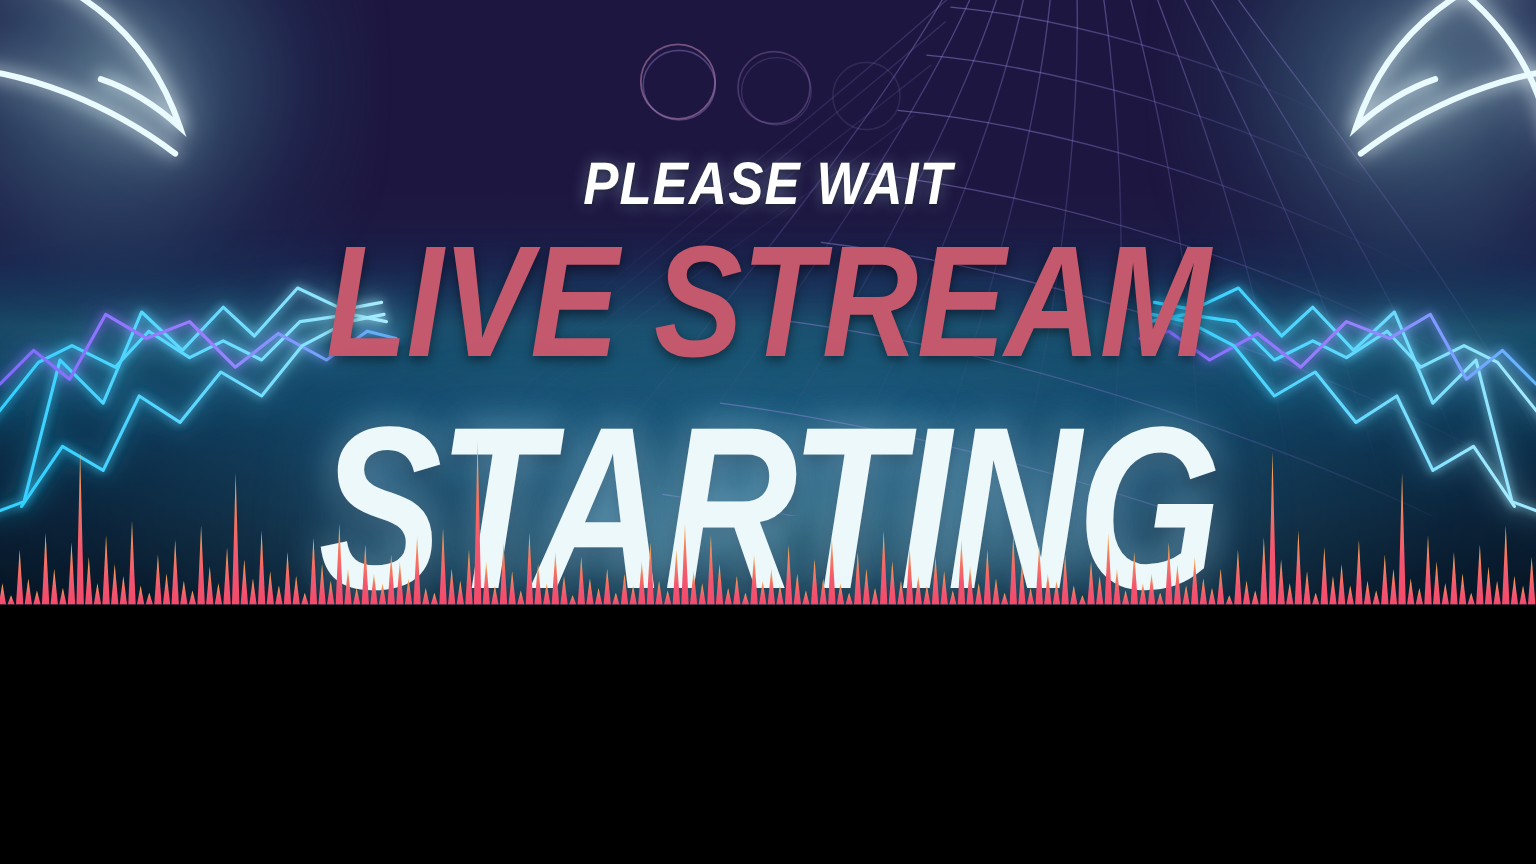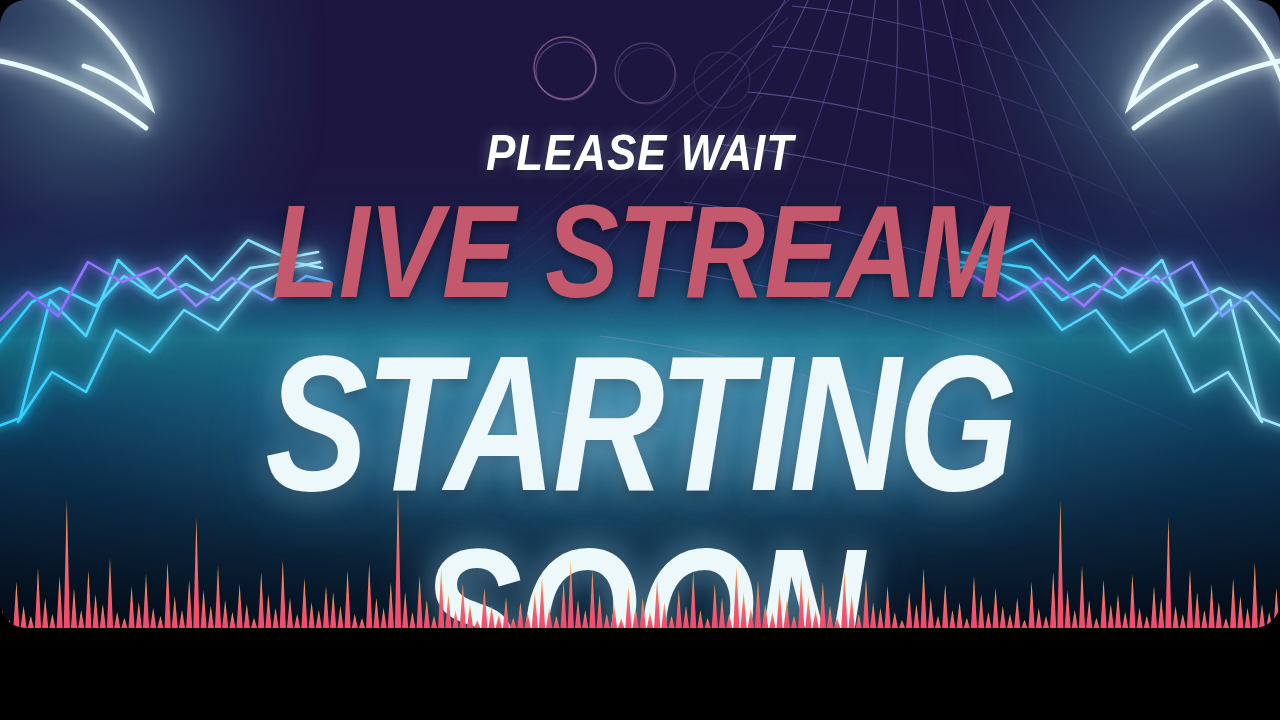--- a/index.html
+++ b/index.html
@@ -6,25 +6,24 @@
   html,body{margin:0;padding:0;background:#000;}
   body{
     font-family:"Liberation Sans", sans-serif;
     -webkit-font-smoothing:antialiased;
   }
 
   
   #stage{
     position:relative;
     width:1280px;
-    height:628px;
+    height:504px;
     overflow:hidden;
     background:#181433;
     user-select:none;
-    border-radius:26px;
   }
 
   
   .bg-base{
     position:absolute; inset:0;
     background:
       linear-gradient(180deg,
         #1b1538 0%,
         #1d1740 14%,
         #1c1a44 26%,

